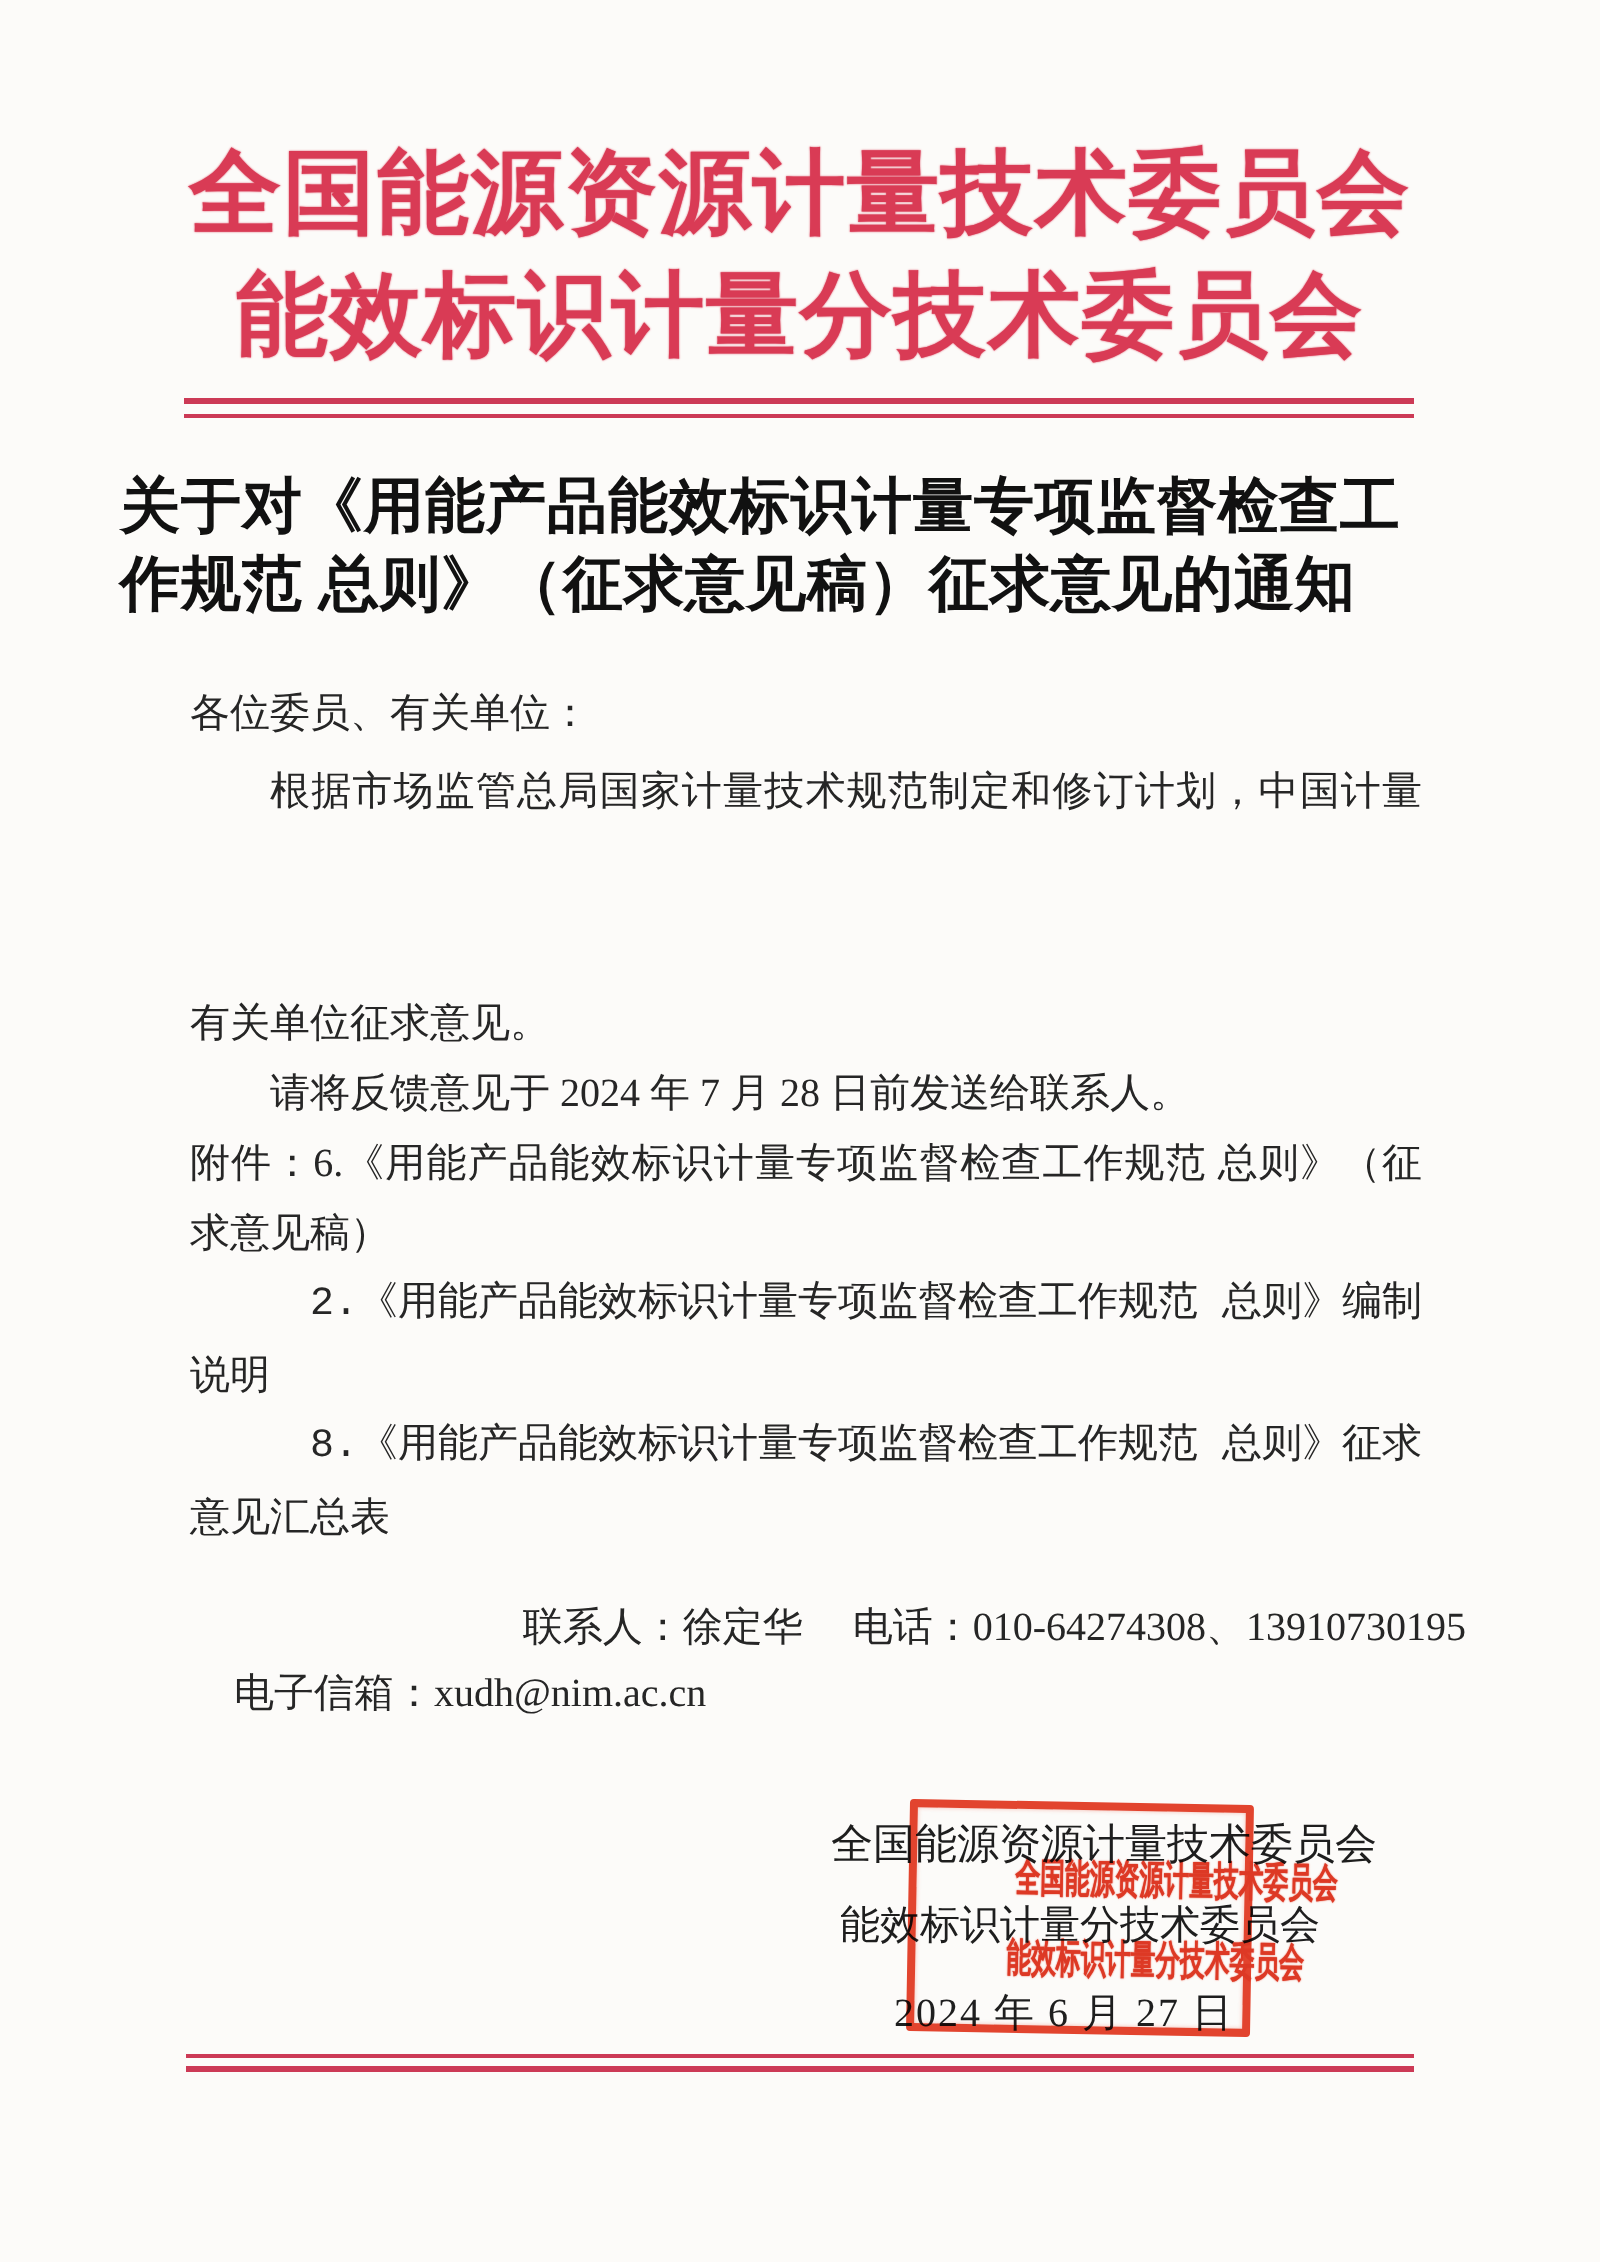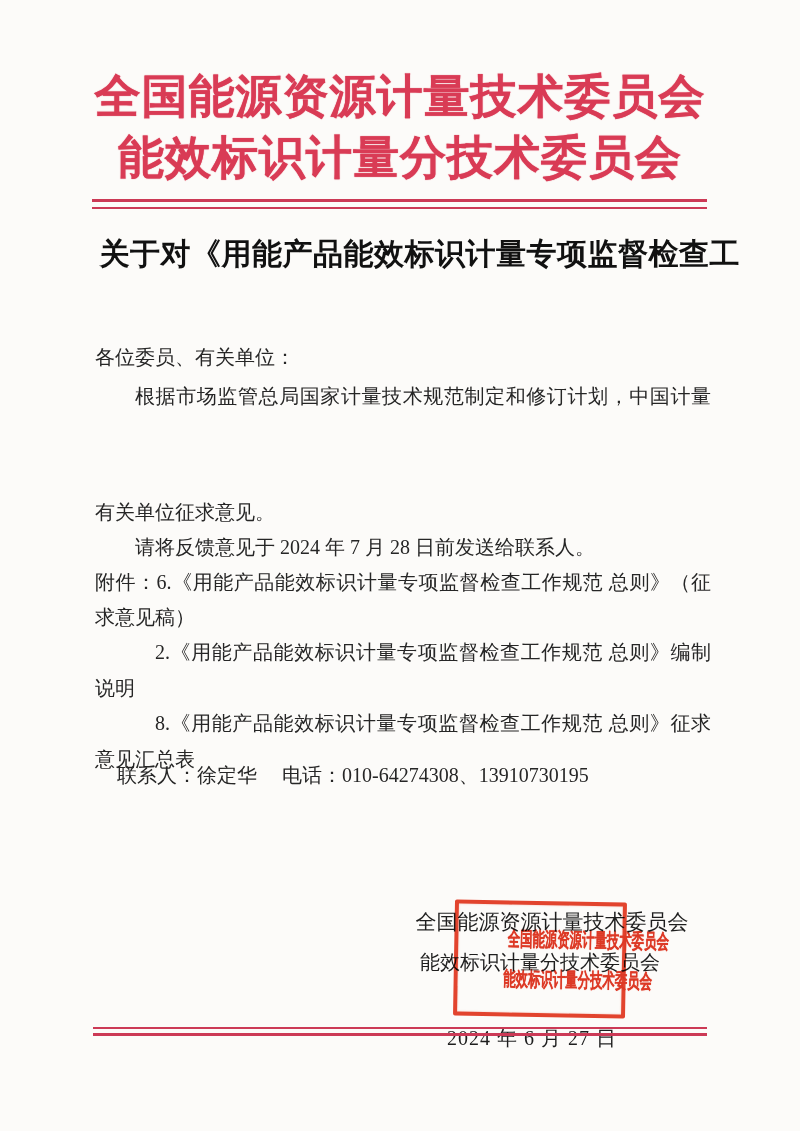--- a/index.html
+++ b/index.html
@@ -34,54 +34,54 @@
     white-space:nowrap;
   }
   .letterhead-rule{
     position:absolute;left:92px;top:199px;width:615px;height:5px;
     border-top:3px solid var(--rule-red);
     border-bottom:2px solid var(--rule-red);
   }
   
   .notice-title{
     position:absolute;left:60px;top:234px;width:680px;
-    text-align:right;
+    text-align:left;
     font-size:30px;line-height:39px;
     font-weight:bold;color:#111;
     letter-spacing:0.5px;
     white-space:nowrap;
   }
   
   .bline{
     position:absolute;left:95px;width:616px;
     font-size:20px;line-height:27px;
     color:var(--body-text);
     box-sizing:border-box;
     white-space:nowrap;
   }
   .flush{
     white-space:normal;
     text-align:justify;
     text-align-last:justify;
   }
   .ind2{padding-left:40px;}
-  .ind3{padding-left:60px;}
+  .ind3{padding-left:60px;font-family:Liberation Mono, monospace;}
   .t344{top:344px}.t383{top:383px}.t421{top:421px}.t460{top:460px}
   .t499{top:499px}.t534{top:534px}.t569{top:569px}.t604{top:604px}
   .t639{top:639px}.t675{top:675px}.t710{top:710px}.t746{top:746px}
-  .contact1{top:762px;left:117px;}
+  .contact1{top:801px;left:117px;text-align:right;}
   .contact2{top:834px;left:117px;}
   
   .sig{
     position:absolute;text-align:center;white-space:nowrap;
     color:#1e1e1e;
   }
   .sig-org1{left:413px;top:908px;width:278px;font-size:21px;}
   .sig-org2{left:414px;top:949px;width:252px;font-size:20px;}
-  .sig-date{left:447px;top:993px;width:166px;font-size:20px;letter-spacing:1px;margin-top:32px;}
+  .sig-date{left:447px;top:993px;width:166px;font-size:20px;letter-spacing:1px;}
   
   .seal{
     position:absolute;left:454px;top:901px;
     width:164px;height:108px;
     border:4px solid var(--seal-red);
     border-radius:2px;
     transform:rotate(1deg);
     mix-blend-mode:multiply;
     box-shadow:0 0 2px rgba(230,69,47,.35) inset;
   }
@@ -110,37 +110,39 @@
 <div class="page">
 
   <div class="letterhead">
     <div>全国能源资源计量技术委员会</div>
     <div>能效标识计量分技术委员会</div>
   </div>
   <div class="letterhead-rule"></div>
 
   <div class="notice-title">
     <div>关于对《用能产品能效标识计量专项监督检查工</div>
+    <div>作规范 总则》（征求意见稿）征求意见的通知</div>
   </div>
 
   <div class="bline t383 flush ind2">根据市场监管总局国家计量技术规范制定和修订计划，中国计量</div>
 
   <div class="bline t344">各位委员、有关单位：</div>
   <div class="bline t499">有关单位征求意见。</div>
 
   <div class="bline t534 ind2">请将反馈意见于 2024 年 7 月 28 日前发送给联系人。</div>
 
   <div class="bline t569 flush">附件：6.《用能产品能效标识计量专项监督检查工作规范 总则》（征</div>
   <div class="bline t604">求意见稿）</div>
   <div class="bline t639 flush ind3">2.《用能产品能效标识计量专项监督检查工作规范 总则》编制</div>
   <div class="bline t675">说明</div>
   <div class="bline t710 flush ind3">8.《用能产品能效标识计量专项监督检查工作规范 总则》征求</div>
   <div class="bline t746">意见汇总表</div>
 
   <div class="bline contact1">联系人：徐定华　 电话：010-64274308、13910730195</div>
+  <div class="bline contact2">电子信箱：xudh@nim.ac.cn</div>
 
   <div class="sig sig-org1">全国能源资源计量技术委员会</div>
   <div class="sig sig-org2">能效标识计量分技术委员会</div>
   <div class="sig sig-date">2024 年 6 月 27 日</div>
 
   <div class="seal">
     <div class="seal-text seal-text-1"><span>全国能源资源计量技术委员会</span></div>
     <div class="seal-text seal-text-2"><span>能效标识计量分技术委员会</span></div>
   </div>
 

